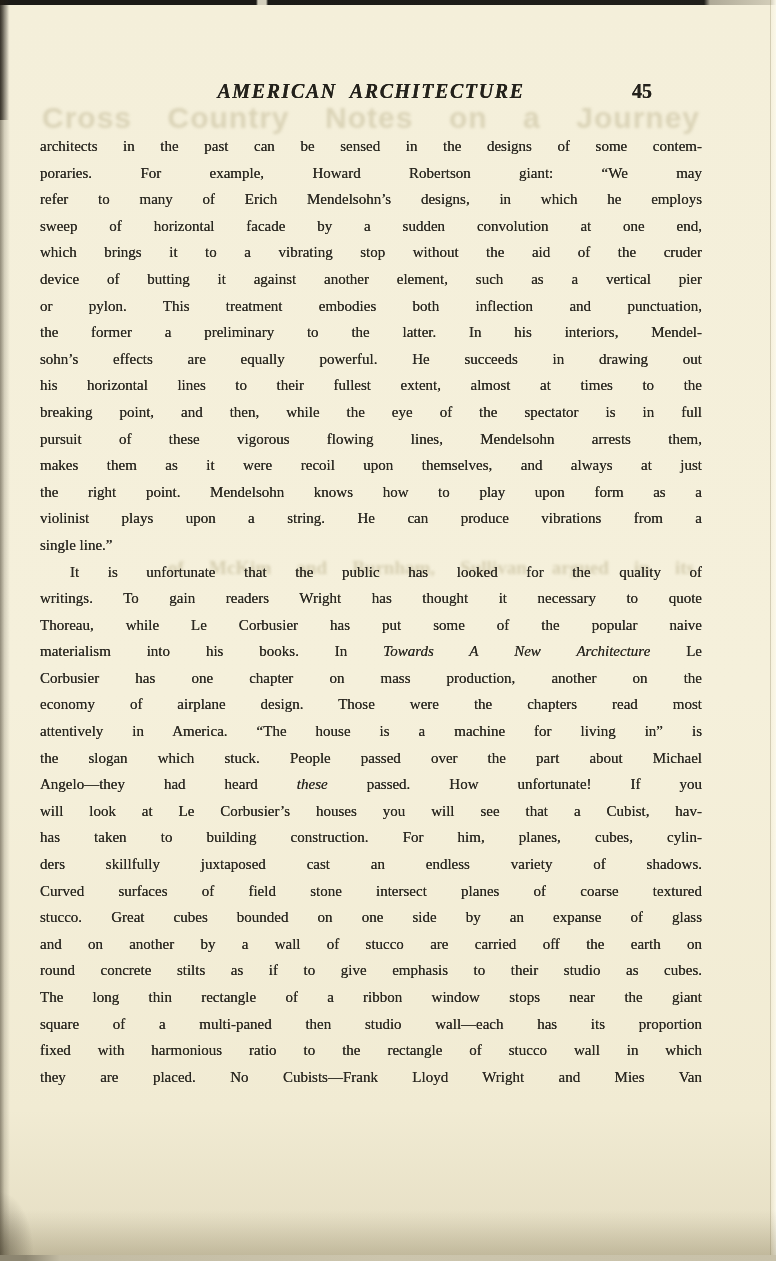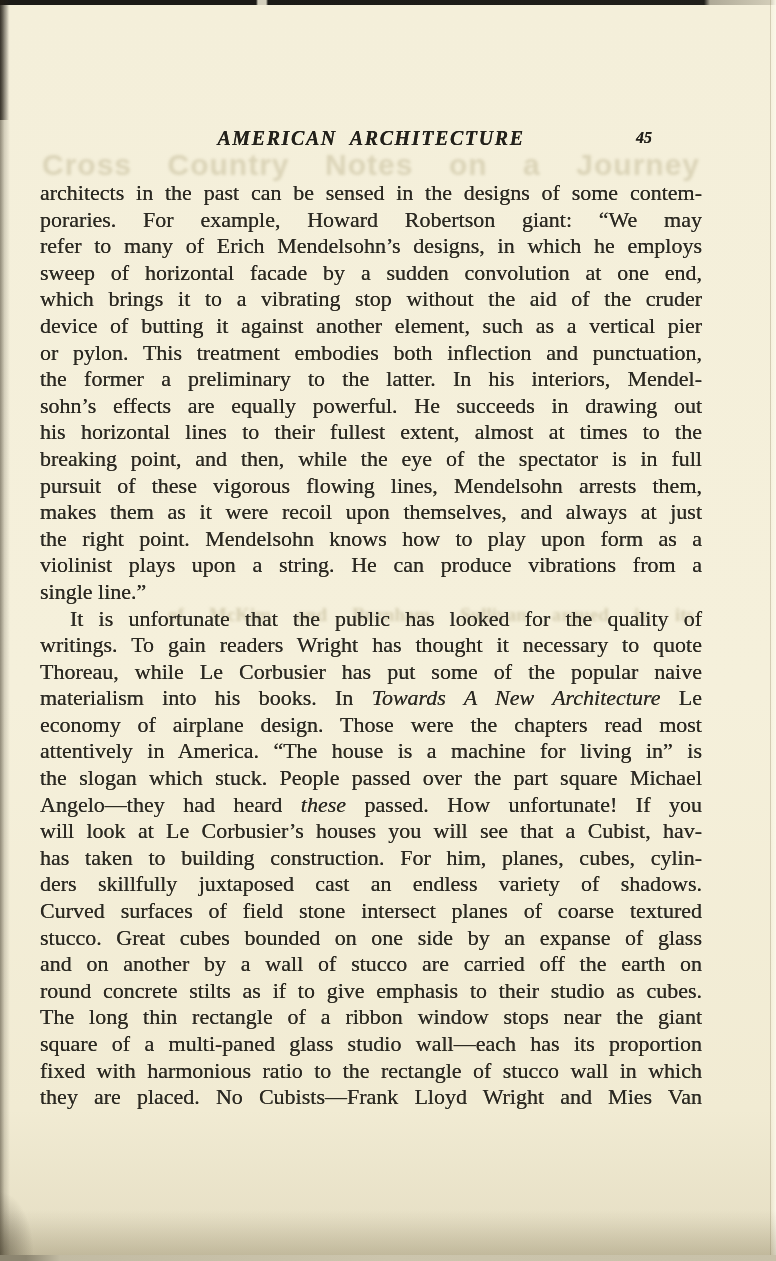--- a/index.html
+++ b/index.html
@@ -46,37 +46,37 @@
     position:absolute;top:0;right:0;bottom:0;width:6px;
     background:linear-gradient(to left, rgba(252,249,235,.9), rgba(252,249,235,0));
   }
   .edge-right-line{
     position:absolute;top:0;right:5px;bottom:0;width:1px;
     background:rgba(150,140,108,.35);
   }
 
   
   .page{
-    position:absolute;inset:0;margin-top:47px;
+    position:absolute;inset:0;
   }
   .running-header{
     position:absolute;top:78px;left:40px;width:662px;height:26px;
   }
   .running-title{
     display:block;text-align:center;
     font-style:italic;font-weight:bold;
     font-size:20px;line-height:26px;
     letter-spacing:1.6px;word-spacing:7px;
     color:#23211b;
     text-shadow:0 0 .4px #23211b;
   }
   .page-number{
     position:absolute;top:0;right:50px;
-    font-weight:bold;font-size:16px;line-height:26px;
-    color:#23211b;text-shadow:0 0 .4px #23211b;font-style:italic;
+    font-weight:bold;font-size:20px;line-height:26px;
+    color:#23211b;text-shadow:0 0 .4px #23211b;
   }
 
   
   .ghost{
     position:absolute;color:#a89d72;pointer-events:none;
   }
   .ghost-top{
     top:101px;left:42px;right:76px;
     font-family:"Liberation Sans","DejaVu Sans",sans-serif;
     font-weight:700;font-size:30px;line-height:34px;
@@ -87,21 +87,21 @@
   .ghost-mid{
     top:556px;left:168px;right:82px;
     font-size:19px;line-height:24px;font-weight:bold;
     text-align:justify;text-align-last:justify;
     opacity:.40;filter:blur(1.4px);
   }
 
   
   .body-text{
     position:absolute;top:133px;left:40px;width:662px;
-    font-size:22px;
+    font-size:15px;
   }
   .line{
     height:26.6px;line-height:26.6px;
     text-align:justify;text-align-last:justify;
     text-shadow:0 0 .45px rgba(35,33,27,.9);
     white-space:normal;overflow:visible;
   }
   .line.no-just{text-align-last:left;}
   .line.indent{padding-left:30px;}
   .line i{font-style:italic;}
@@ -141,33 +141,34 @@
         <div class="line"><span>breaking point, and then, while the eye of the spectator is in full</span></div>
         <div class="line"><span>pursuit of these vigorous flowing lines, Mendelsohn arrests them,</span></div>
         <div class="line"><span>makes them as it were recoil upon themselves, and always at just</span></div>
         <div class="line"><span>the right point. Mendelsohn knows how to play upon form as a</span></div>
         <div class="line"><span>violinist plays upon a string. He can produce vibrations from a</span></div>
         <div class="line no-just"><span>single line.”</span></div>
         <div class="line indent"><span>It is unfortunate that the public has looked for the quality of</span></div>
         <div class="line"><span>writings. To gain readers Wright has thought it necessary to quote</span></div>
         <div class="line"><span>Thoreau, while Le Corbusier has put some of the popular naive</span></div>
         <div class="line"><span>materialism into his books. In </span><i>Towards A New Architecture</i><span> Le</span></div>
+        <div class="line"><span>Corbusier has one chapter on mass production, another on the</span></div>
         <div class="line"><span>economy of airplane design. Those were the chapters read most</span></div>
         <div class="line"><span>attentively in America. “The house is a machine for living in” is</span></div>
-        <div class="line"><span>the slogan which stuck. People passed over the part square Michael</span></div>
+        <div class="line"><span>the slogan which stuck. People passed over the part about Michael</span></div>
         <div class="line"><span>Angelo—they had heard </span><i>these</i><span> passed. How unfortunate! If you</span></div>
         <div class="line"><span>will look at Le Corbusier’s houses you will see that a Cubist, hav-</span></div>
         <div class="line"><span>has taken to building construction. For him, planes, cubes, cylin-</span></div>
         <div class="line"><span>ders skillfully juxtaposed cast an endless variety of shadows.</span></div>
         <div class="line"><span>Curved surfaces of field stone intersect planes of coarse textured</span></div>
         <div class="line"><span>stucco. Great cubes bounded on one side by an expanse of glass</span></div>
         <div class="line"><span>and on another by a wall of stucco are carried off the earth on</span></div>
         <div class="line"><span>round concrete stilts as if to give emphasis to their studio as cubes.</span></div>
         <div class="line"><span>The long thin rectangle of a ribbon window stops near the giant</span></div>
-        <div class="line"><span>square of a multi-paned glass studio wall—each has its proportion</span></div>
+        <div class="line"><span>square of a multi-paned then studio wall—each has its proportion</span></div>
         <div class="line"><span>fixed with harmonious ratio to the rectangle of stucco wall in which</span></div>
         <div class="line"><span>they are placed. No Cubists—Frank Lloyd Wright and Mies Van</span></div>
       </div>
 
   </div>
 
   <div class="edge-top"></div>
   <div class="edge-left"></div>
   <div class="edge-left-top"></div>
   <div class="edge-right"></div>

